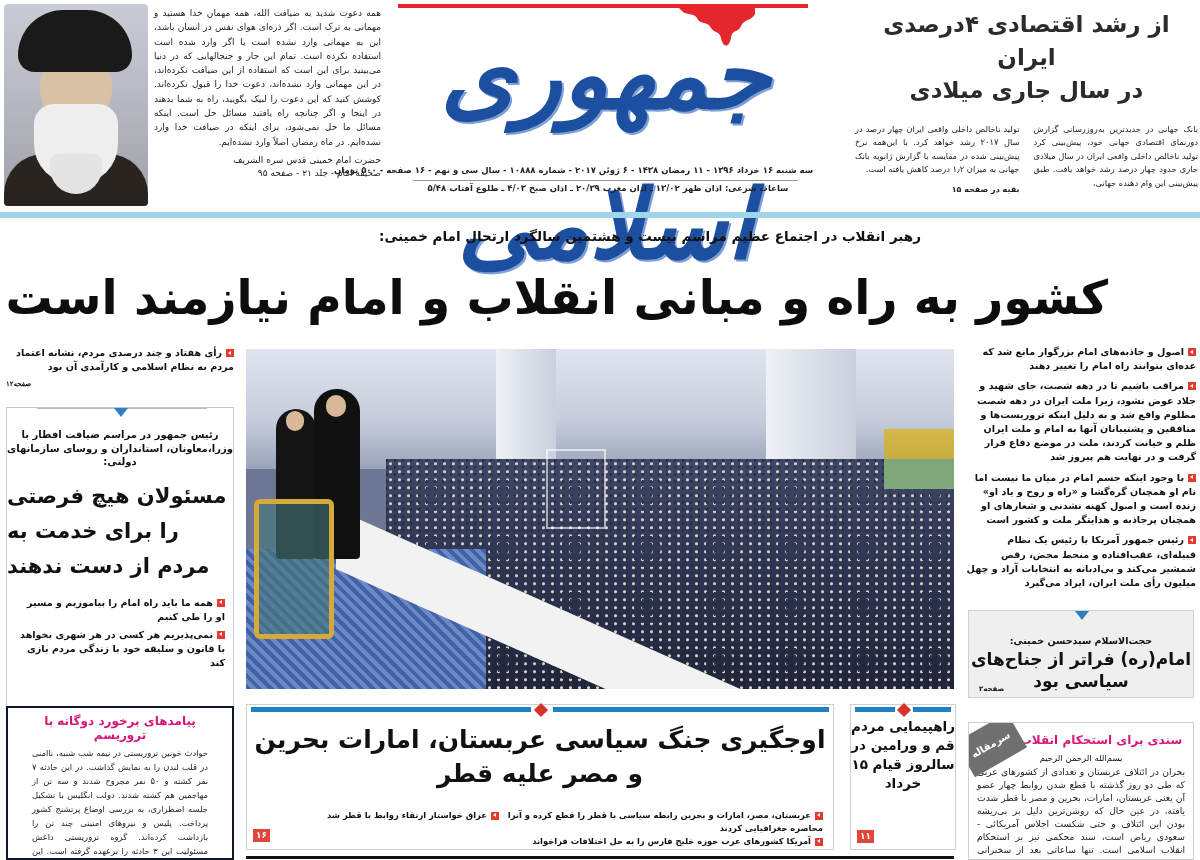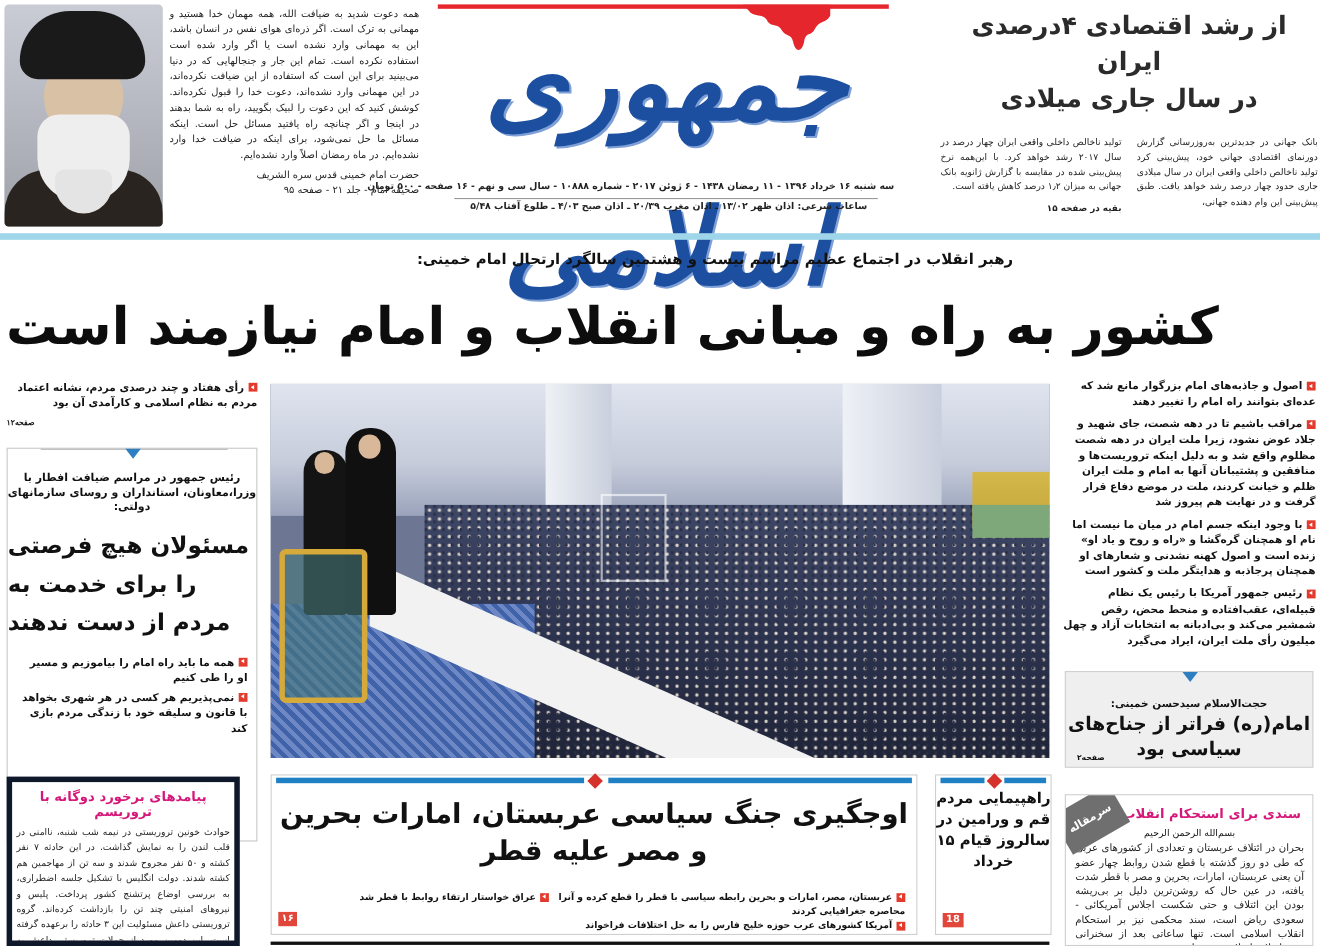--- a/index.html
+++ b/index.html
@@ -59,21 +59,21 @@
   #left-top { position: absolute; left: 6px; top: 346px; width: 228px; font-size: 9.6px; font-weight: bold; line-height: 14px; text-align: right; }
   #left-top .page { font-size: 7px; margin-top: 3px; text-align: left; font-family: Liberation Serif, serif; }
 
   #left-box { left: 6px; top: 407px; width: 228px; height: 358px; }
   #left-box .kick { text-align: center; font-size: 10px; font-weight: bold; line-height: 13.5px; margin-top: 20px; }
   #left-box .head { text-align: left; font-size: 21px; font-weight: bold; line-height: 35px; margin-top: 10px; }
   #left-box .bullets { font-size: 9.6px; font-weight: bold; line-height: 14px; padding: 0 8px; margin-top: 12px; }
   #left-box .bullets .item { margin-bottom: 4px; }
   #left-box .page { position: absolute; left: 10px; bottom: 8px; font-size: 7px; font-weight: bold; }
 
-  #left-bottom { left: 6px; top: 706px; width: 212px; height: 154px; border: 5px solid #0f172a; padding: 6px 4px; overflow: hidden; }
+  #left-bottom { left: 6px; top: 706px; width: 228px; height: 154px; border: 2px solid #0f172a; padding: 6px 24px; overflow: hidden; }
   #left-bottom .title { text-align: center; color: #d6177a; font-size: 12px; font-weight: bold; margin-bottom: 4px; }
   #left-bottom .body { font-size: 8.4px; line-height: 14px; text-align: justify; color: #222; }
 
   
   #photo { position: absolute; left: 246px; top: 349px; width: 708px; height: 340px; overflow: hidden; background: #6d7693; }
   #photo .ceiling { position:absolute; left:0; top:0; width:708px; height:120px; background: linear-gradient(180deg,#dfe4ef 0%,#c6ccda 60%,#9aa3bb 100%); }
   #photo .pillar { position:absolute; top:0; width:60px; height:150px; background: linear-gradient(90deg,#eef1f6,#c9cfdc); }
   #photo .crowd { position:absolute; left:140px; top:110px; width:568px; height:230px; background:
       radial-gradient(circle at 10% 20%, #2b2f45 1px, transparent 2px) 0 0/8px 7px,
       radial-gradient(circle at 50% 60%, #d9d2c8 1px, transparent 2px) 0 0/9px 8px,
@@ -223,21 +223,21 @@
   </div>
   <div class="side"><span class="bul"></span><span>عراق خواستار ارتقاء روابط با قطر شد</span></div>
   <span class="pagebox">۱۶</span>
 </div>
 
 <div id="small-bottom" class="boxed">
   <div class="bar-orn" style="left:4px; width:40px;"></div>
   <div class="orn" style="left:48px; top:0;"></div>
   <div class="bar-orn" style="left:62px; width:38px;"></div>
   <div class="head">راهپیمایی مردم قم و ورامین در سالروز قیام ۱۵ خرداد</div>
-  <span class="pagebox">18</span>
+  <span class="pagebox">۱۱</span>
 </div>
 
 <div id="rule-bottom"></div>
 
 <div id="editorial" class="boxed">
   <div class="badge">سرمقاله</div>
   <div class="title">سندی برای استحکام انقلاب</div>
   <div class="bism">بسم‌الله الرحمن الرحیم</div>
   <div class="body">بحران در ائتلاف عربستان و تعدادی از کشورهای عربی که طی دو روز گذشته با قطع شدن روابط چهار عضو آن یعنی عربستان، امارات، بحرین و مصر با قطر شدت یافته، در عین حال که روشن‌ترین دلیل بر بی‌ریشه بودن این ائتلاف و حتی شکست اجلاس آمریکائی - سعودی ریاض است، سند محکمی نیز بر استحکام انقلاب اسلامی است. تنها ساعاتی بعد از سخنرانی رهبر انقلاب اسلامی در مراسم</div>
 </div>

